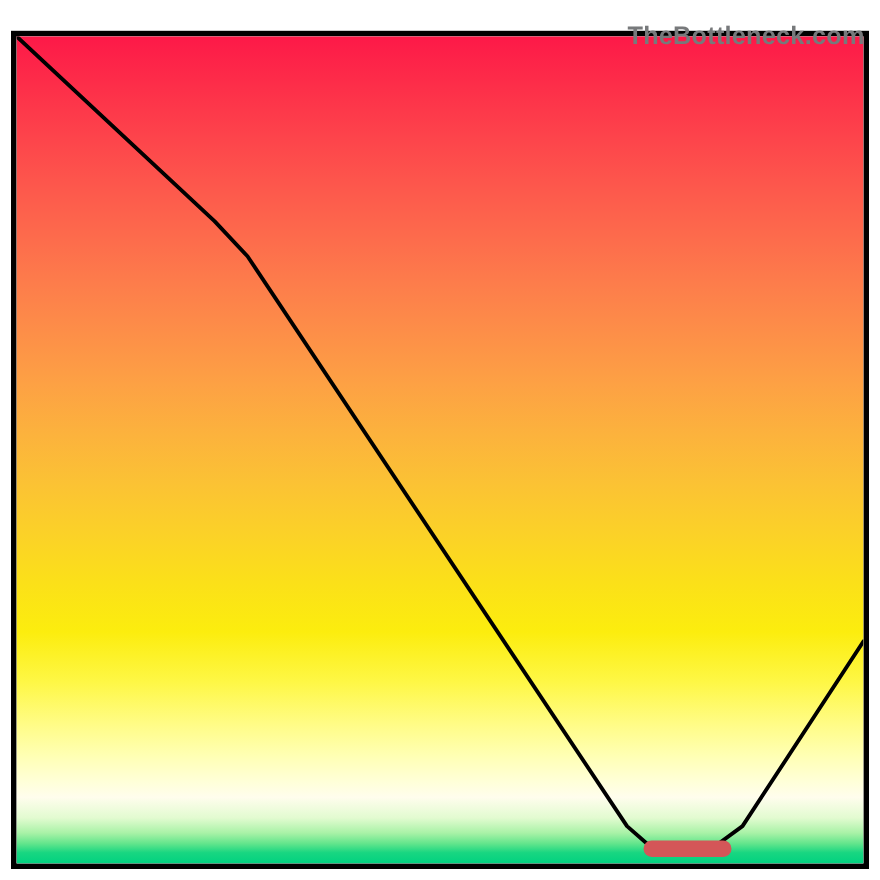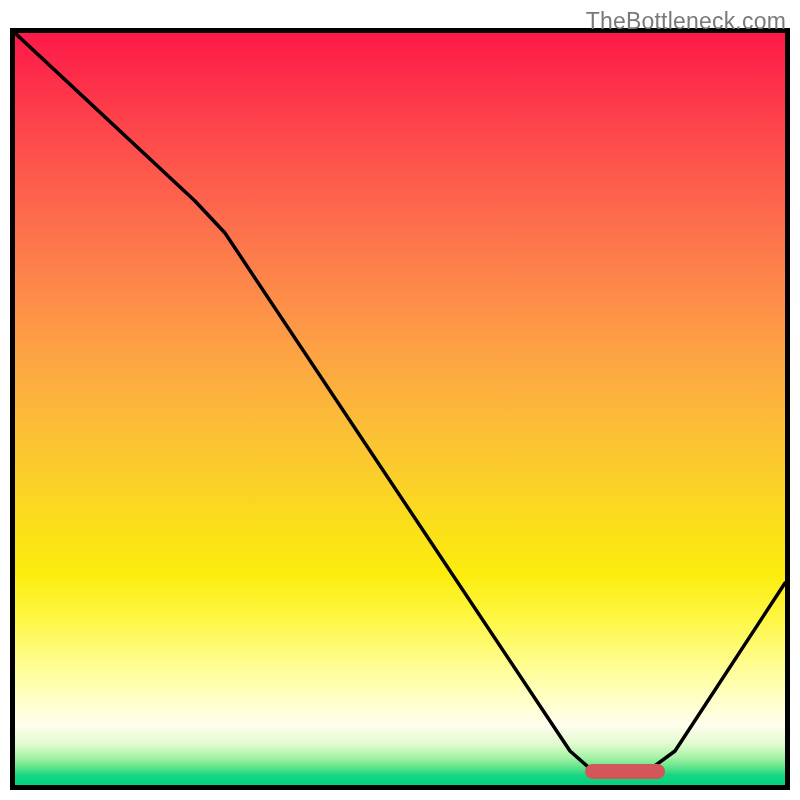--- a/index.html
+++ b/index.html
@@ -10,25 +10,25 @@
     background: #ffffff;
     font-family: Arial, Helvetica, sans-serif;
   }
   .container {
     position: relative;
     width: 800px;
     height: 800px;
   }
   .watermark {
     position: absolute;
-    top: 8px;
+    top: 19px;
     right: 14px;
     color: #77797b;
     font-size: 23px;
-    font-weight: 400;
+    font-weight: 700;
     letter-spacing: 0.2px;
     z-index: 30;
   }
   .frame {
     position: absolute;
     left: 10px;
     top: 28px;
     width: 780px;
     height: 762px;
     box-sizing: border-box;

